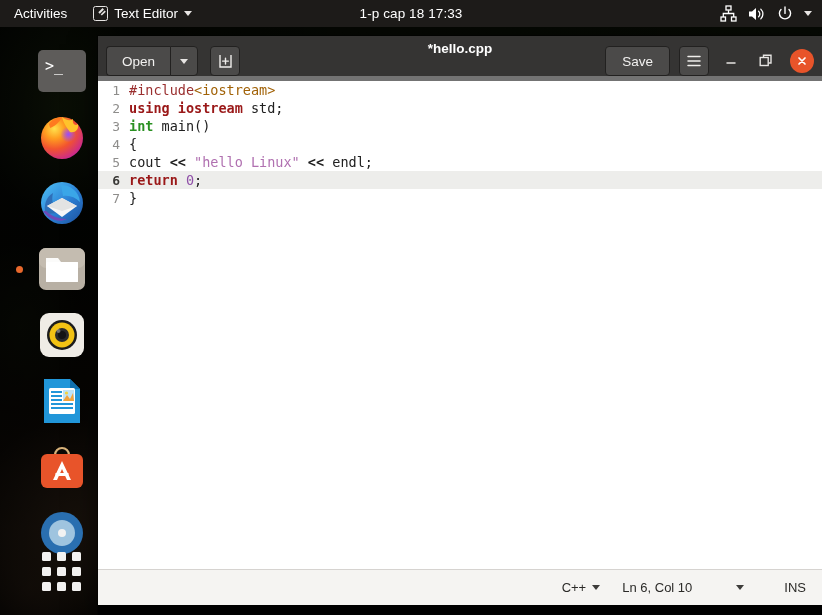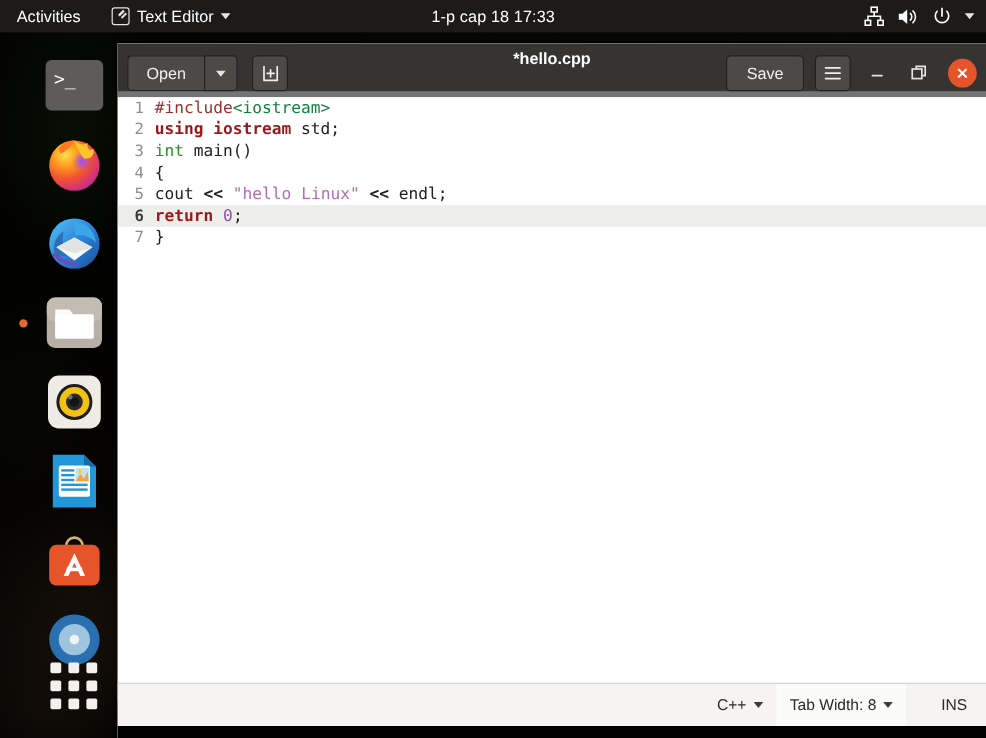--- a/index.html
+++ b/index.html
@@ -116,23 +116,23 @@
     overflow:hidden;
   }
   .code-line { position:relative; height:18px; line-height:18px; white-space:pre; }
   .code-line.current { background:#ededeb; }
   .gutter {
     display:inline-block; width:22px; text-align:right; color:#8e8d8b;
     margin-right:9px; font-size:13px;
   }
   .code-line.current .gutter { color:#3a3937; font-weight:bold; }
   .tok-pre   { color:#9a2f2f; }
-  .tok-hdr   { color:#15803d; }
+  .tok-hdr   { color:#a16207; }
   .tok-kw    { color:#9a1818; font-weight:bold; }
-  .tok-type  { color:#2a9022; font-weight:normal; }
+  .tok-type  { color:#2a9022; font-weight:bold; }
   .tok-str   { color:#b070b0; }
   .tok-num   { color:#8f4fa8; }
   .tok-op    { color:#202020; font-weight:bold; }
   .tok-plain { color:#202020; }
 
   
   #statusbar {
     position:absolute; left:0; bottom:10px; width:724px; height:36px;
     background:#f5f4f2; border-top:1px solid #d6d3d0;
     display:flex; align-items:center; justify-content:flex-end;
@@ -361,22 +361,22 @@
           <div class="code-line current"><span class="gutter">6</span><span class="tok-kw">return</span><span class="tok-plain"> </span><span class="tok-num">0</span><span class="tok-plain">;</span></div>
           <div class="code-line"><span class="gutter">7</span><span class="tok-plain">}</span></div>
         </div>
     </div>
 
     <div id="statusbar">
       <div class="sb-item">
         <span>C++</span>
         <span class="caret-dark"></span>
       </div>
-      <div class="sb-item hl">
-        <span>Tab Width: 8</span>
+      <div class="sb-item" style="gap:44px;">
+        <span>Ln 6, Col 10</span>
         <span class="caret-dark"></span>
       </div>
       <div id="ins-label">INS</div>
     </div>
 
     <div id="bottom-black"></div>
   </div>
 
 </div>
 

